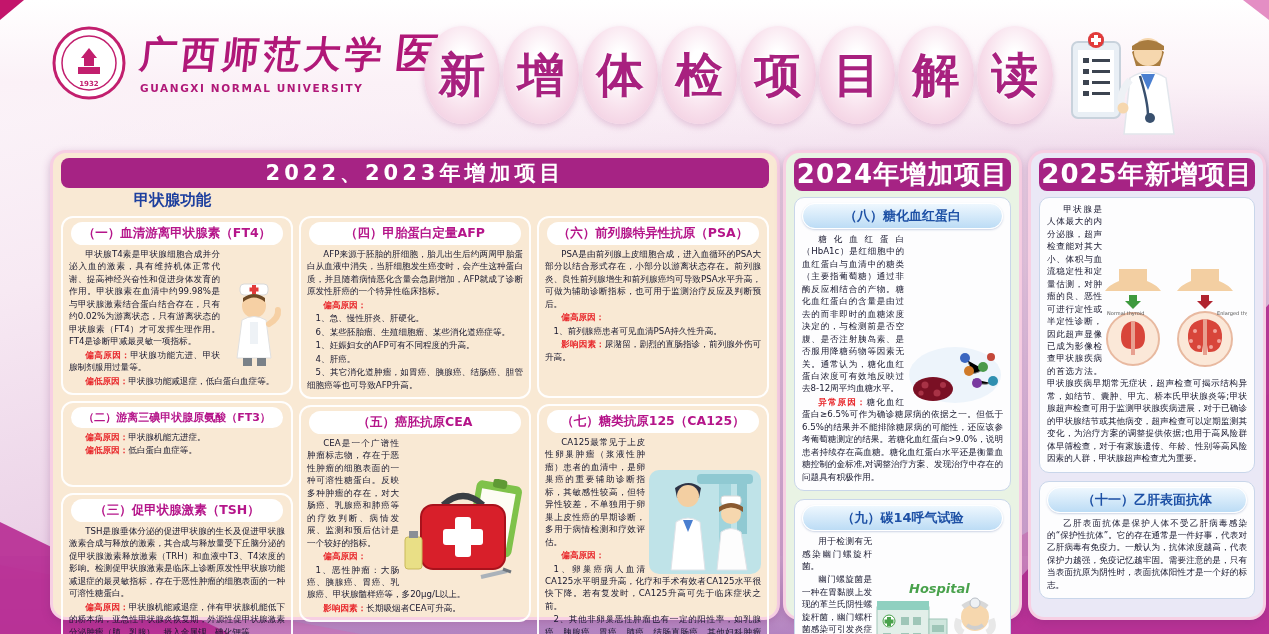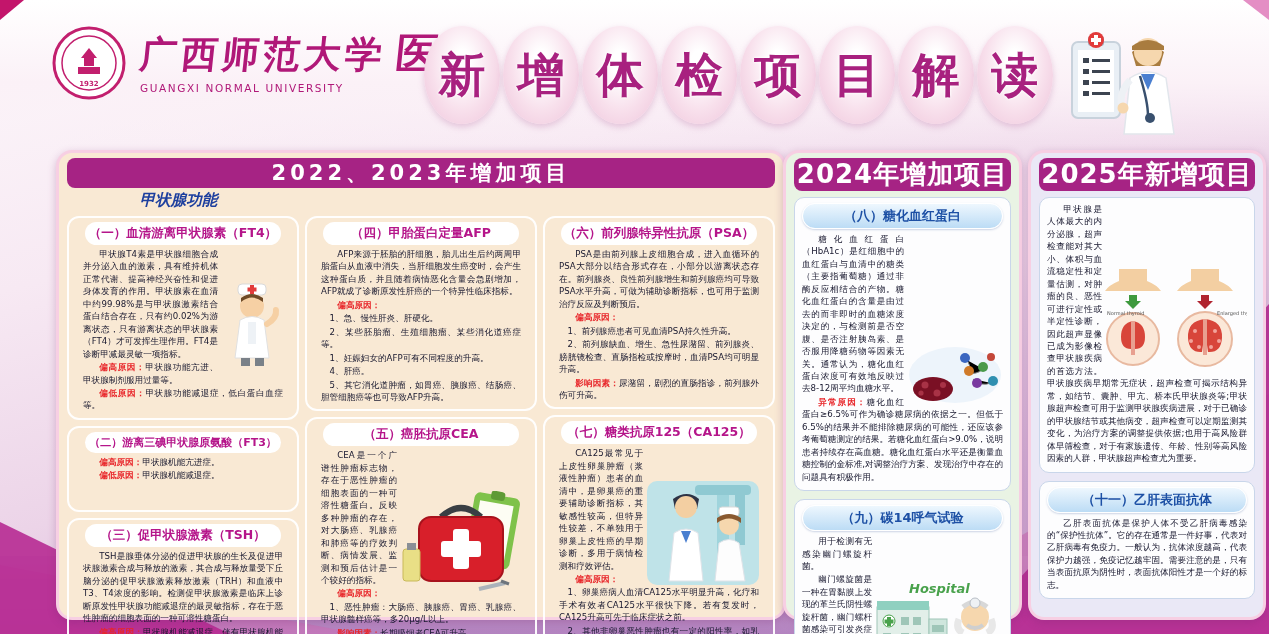--- a/index.html
+++ b/index.html
@@ -26,52 +26,52 @@
     clip-path: polygon(0 0,100% 0,0 100%); }
   .corner-tr { right:0; top:0; width:26px; height:20px; background:#e48ec4;
     clip-path: polygon(0 0,100% 0,100% 100%); }
 
   
   .logo-group { position:absolute; left:52px; top:26px; display:flex; align-items:flex-start; z-index:3; }
   .seal { width:74px; height:74px; }
   .univ-block { margin-left:14px; margin-top:4px; }
   .univ-cn { font-size:37px; font-weight:900; color:#b01878; letter-spacing:4px;
     transform: skewX(-6deg); font-family:"DejaVu Serif","Liberation Serif",serif; }
-  .univ-en { font-size:10.5px; font-weight:normal; color:#b01878; letter-spacing:1.6px; margin-top:2px; }
+  .univ-en { font-size:10.5px; font-weight:bold; color:#b01878; letter-spacing:1.6px; margin-top:2px; }
   .hospital-cn { font-size:42px; font-weight:900; color:#b01878; margin-left:10px;
     transform: skewX(-6deg); font-family:"DejaVu Serif","Liberation Serif",serif; }
   .title-ovals { position:absolute; left:424px; top:26px; display:flex; gap:3px; z-index:3; }
   .oval { width:76px; height:98px; border-radius:50%;
     background: radial-gradient(ellipse at 50% 38%, #ffffff 15%, #f8e0ec 55%, #eec3da 100%);
     box-shadow: 0 3px 6px rgba(190,120,170,.35);
     display:flex; align-items:center; justify-content:center; }
   .oval span { font-size:47px; font-weight:900; color:#a8217f;
     text-shadow: 0 0 3px #fff, 0 0 3px #fff; }
   .header-doctor { position:absolute; right:78px; top:22px; z-index:3; }
 
   
   .panel { position:absolute; top:150px; bottom:14px; border-radius:16px; z-index:2;
     border:3px solid #f7cfe3; box-shadow:0 3px 8px rgba(120,40,110,.28); }
-  #panel-2022 { left:56px;  width:730px; background:#f9e9d4; }
+  #panel-2022 { left:50px;  width:730px; background:#f9e9d4; }
   #panel-2024 { left:783px; width:239px; background:#e9f3e4; }
   #panel-2025 { left:1028px;width:238px; background:#eae8f6; }
   .panel-header { background:#a62384; color:#fff; font-weight:bold; text-align:center;
     border-radius:8px; margin:5px 8px 2px; }
   .ph-wide { font-size:21px; height:30px; line-height:30px; letter-spacing:4px; }
   .ph-narrow { font-size:26px; height:33px; line-height:33px; letter-spacing:1px; margin-bottom:4px; }
   .groups-row { position:relative; height:24px; }
   .group-h { position:absolute; top:0; color:#1d3f9e; font-weight:800; font-size:15.5px; text-align:center; }
-  .group-h.g1 { left:0;   width:33%;font-style:italic; }
+  .group-h.g1 { left:0;   width:33%; }
   .group-h.g2 { left:36%; width:42%; }
   .cols { display:flex; gap:6px; padding:2px 8px 8px; }
   .col { flex:1; min-width:0; display:flex; flex-direction:column; gap:6px; }
   .panel-body { padding:2px 8px 8px; display:flex; flex-direction:column; gap:8px; }
 
   
-  .card { border:2px solid rgba(255,255,255,.95); border-radius:12px; padding:4px 14px 5px; overflow:hidden; }
+  .card { border:2px solid rgba(255,255,255,.95); border-radius:12px; padding:4px 6px 5px; overflow:hidden; }
   .card-title { background:#fff; color:#b5158a; font-weight:bold; font-size:12.5px; text-align:center;
     border-radius:15px; padding:3px 0; margin:0 2px 3px; white-space:nowrap; }
   .card2 { background:#fdfdfe; border:1.5px solid #c9d6ea; border-radius:10px; padding:5px 7px 6px; overflow:hidden; }
   .card-title2 { background:linear-gradient(180deg,#eef7fe,#bcdcf5); border:1px solid #fff; color:#1d50a5;
     font-weight:bold; font-size:13px; text-align:center; border-radius:13px; padding:3px 0; margin-bottom:4px;
     box-shadow:0 1px 2px rgba(60,90,150,.25); white-space:nowrap; }
   .body { font-size:8.6px; line-height:1.45; color:#17172e; text-align:justify; }
   .p { text-indent:1.9em; margin-bottom:1px; }
   .p.num { text-indent:1em; }
   .red { color:#e8262a; font-weight:bold; }
@@ -194,41 +194,41 @@
             </svg>
             <p class="p"><span>甲状腺T4素是甲状腺细胞合成并分泌入血的激素，具有维持机体正常代谢、提高神经兴奋性和促进身体发育的作用。甲状腺素在血清中约99.98%是与甲状腺激素结合蛋白结合存在，只有约0.02%为游离状态，只有游离状态的甲状腺素（FT4）才可发挥生理作用。FT4是诊断甲减最灵敏一项指标。</span></p>
             <p class="p"><span class="red">偏高原因：</span><span>甲状腺功能亢进、甲状腺制剂服用过量等。</span></p>
             <p class="p"><span class="red">偏低原因：</span><span>甲状腺功能减退症，低白蛋白血症等。</span></p>
           </div>
         </div>
         <div class="card h-ft3">
           <div class="card-title" style="font-size:11px">（二）游离三碘甲状腺原氨酸（FT3）</div>
           <div class="body">
             <p class="p"><span class="red">偏高原因：</span><span>甲状腺机能亢进症。</span></p>
-            <p class="p"><span class="red">偏低原因：</span><span>甲状腺机能减退症。</span></p>
+            <p class="p"><span class="red">偏低原因：</span><span>低白蛋白血症等。</span></p>
           </div>
         </div>
         <div class="card h-tsh">
           <div class="card-title">（三）促甲状腺激素（TSH）</div>
           <div class="body">
             <p class="p"><span>TSH是腺垂体分泌的促进甲状腺的生长及促进甲状腺激素合成与释放的激素，其合成与释放量受下丘脑分泌的促甲状腺激素释放激素（TRH）和血液中T3、T4浓度的影响。检测促甲状腺激素是临床上诊断原发性甲状腺功能减退症的最灵敏指标，存在于恶性肿瘤的细胞表面的一种可溶性糖蛋白。</span></p>
             <p class="p"><span class="red">偏高原因：</span><span>甲状腺机能减退症，伴有甲状腺机能低下的桥本病，亚急性甲状腺炎恢复期，外源性促甲状腺激素分泌肿瘤（肺、乳腺），摄入金属锂、碘化钾等。</span></p>
 
           </div>
         </div>
       </div>
 
       <div class="col">
         <div class="card h-afp">
           <div class="card-title">（四）甲胎蛋白定量AFP</div>
           <div class="body">
             <p class="p"><span>AFP来源于胚胎的肝细胞，胎儿出生后约两周甲胎蛋白从血液中消失，当肝细胞发生癌变时，会产生这种蛋白质，并且随着病情恶化含量会急剧增加，AFP就成了诊断原发性肝癌的一个特异性临床指标。</span></p>
             <p class="p"><span class="red">偏高原因：</span></p>
             <p class="p num"><span>1、急、慢性肝炎、肝硬化。</span></p>
-            <p class="p num"><span>2、某些胚胎瘤、生殖细胞瘤、某些消化道癌症等。</span></p>
+            <p class="p num"><span>6、某些胚胎瘤、生殖细胞瘤、某些消化道癌症等。</span></p>
             <p class="p num"><span>1、妊娠妇女的AFP可有不同程度的升高。</span></p>
             <p class="p num"><span>4、肝癌。</span></p>
             <p class="p num"><span>5、其它消化道肿瘤，如胃癌、胰腺癌、结肠癌、胆管细胞癌等也可导致AFP升高。</span></p>
           </div>
         </div>
         <div class="card h-cea">
           <div class="card-title">（五）癌胚抗原CEA</div>
           <div class="body">
             <svg class="ill fr" width="120" height="108" viewBox="0 0 120 108" style="margin:42px 0 0 4px">
               <g transform="rotate(10 92 40)">
@@ -253,21 +253,20 @@
         </div>
       </div>
 
       <div class="col">
         <div class="card h-psa">
           <div class="card-title">（六）前列腺特异性抗原（PSA）</div>
           <div class="body">
             <p class="p"><span>PSA是由前列腺上皮细胞合成，进入血循环的PSA大部分以结合形式存在，小部分以游离状态存在。前列腺炎、良性前列腺增生和前列腺癌均可导致PSA水平升高，可做为辅助诊断指标，也可用于监测治疗反应及判断预后。</span></p>
             <p class="p"><span class="red">偏高原因：</span></p>
             <p class="p num"><span>1、前列腺癌患者可见血清PSA持久性升高。</span></p>
-            <p class="p num"><span>2、前列腺缺血、增生、急性尿潴留、前列腺炎、膀胱镜检查、直肠指检或按摩时，血清PSA均可明显升高。</span></p>
             <p class="p"><span class="red">影响因素：</span><span>尿潴留，剧烈的直肠指诊，前列腺外伤可升高。</span></p>
           </div>
         </div>
         <div class="card h-ca125">
           <div class="card-title">（七）糖类抗原125（CA125）</div>
           <div class="body">
             <svg class="ill fr" width="112" height="104" viewBox="0 0 112 104" style="margin:34px 0 0 4px">
               <rect x="0" y="0" width="112" height="104" rx="10" fill="#bfe3e8"></rect>
               <rect x="70" y="4" width="12" height="96" fill="#9fd4dc"></rect>
               <rect x="48" y="4" width="56" height="10" rx="4" fill="#8fc9d2"></rect>

